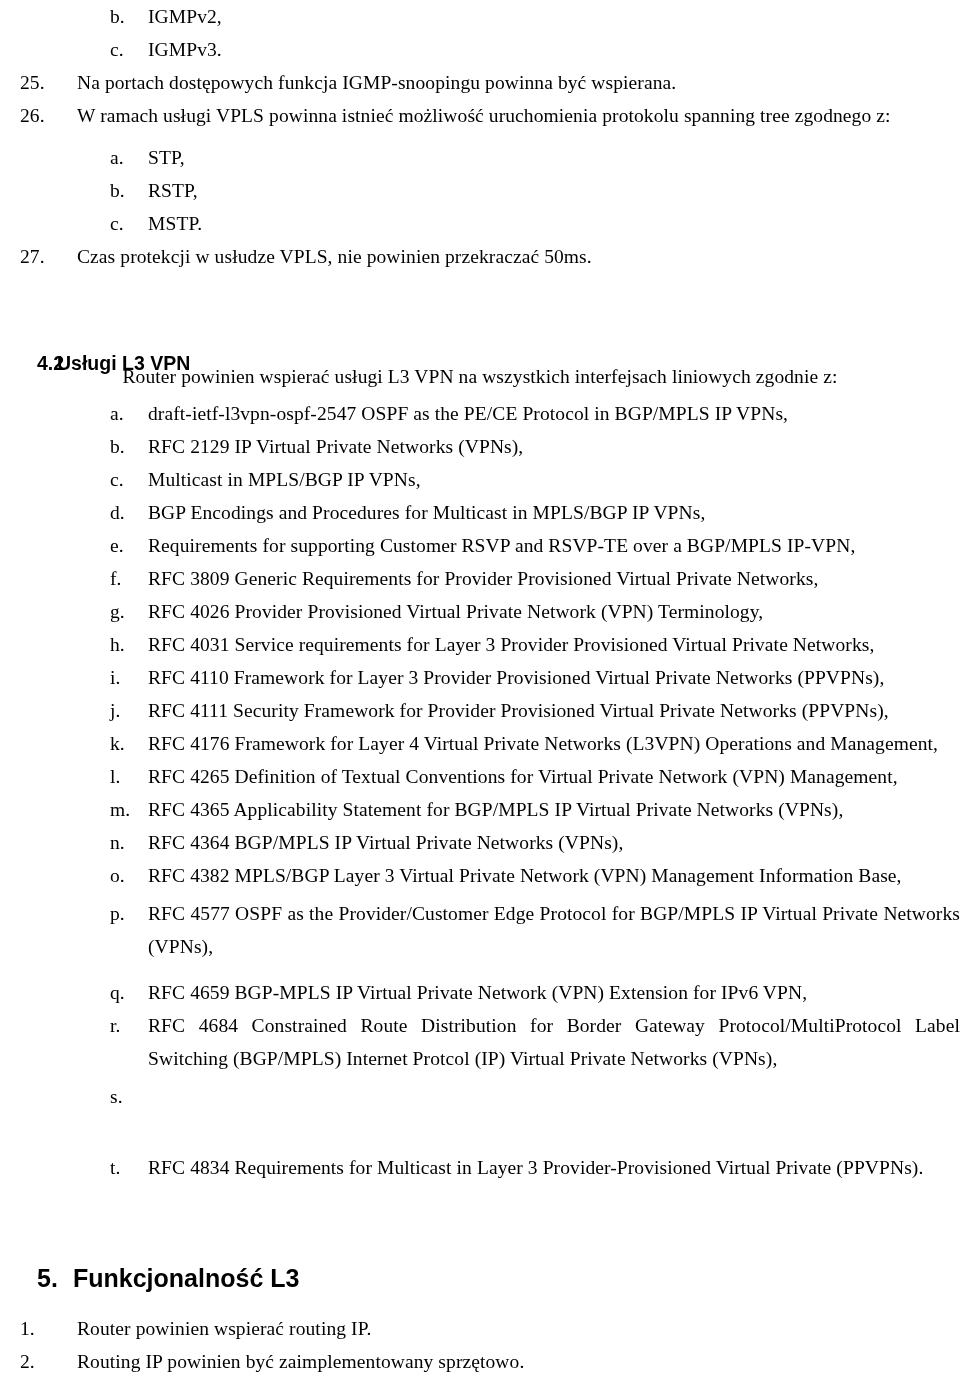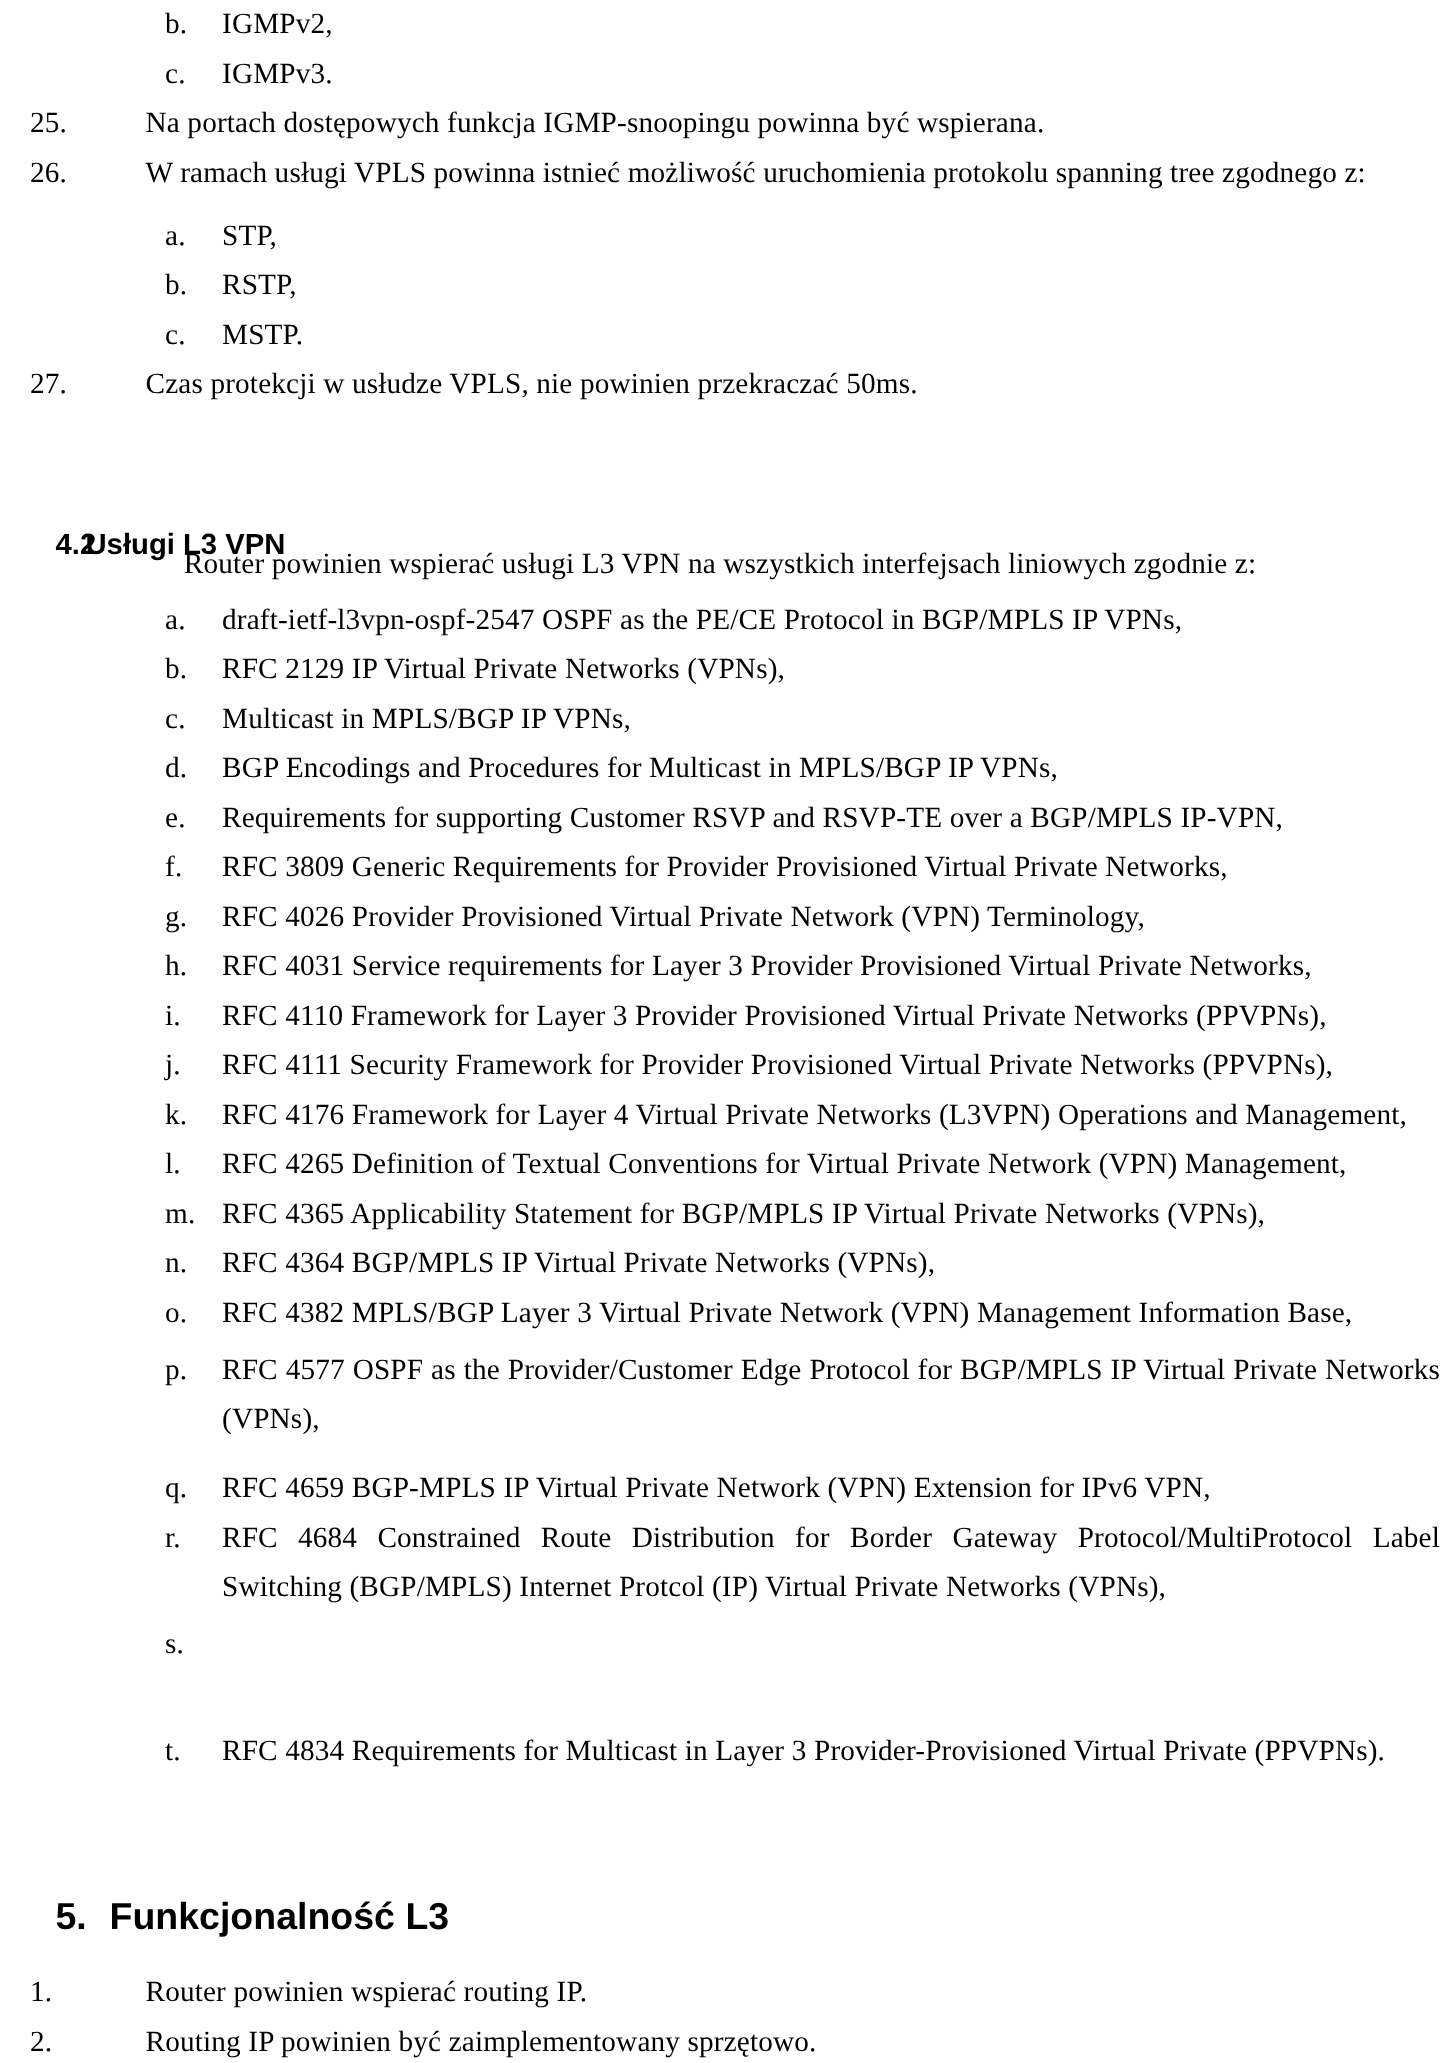--- a/index.html
+++ b/index.html
@@ -34,21 +34,20 @@
   }
   .num-item .marker {
     width: 58px;
     flex: 0 0 58px;
     text-align: left;
     padding-left: 20px;
     box-sizing: border-box;
   }
   .num-item .body {
     flex: 1 1 auto;
-    margin-left: 20px;
   }
 
   
   .alpha-item {
     display: flex;
     align-items: flex-start;
     font-size: 19.5px;
     line-height: 33px;
     letter-spacing: 0.1px;
   }

